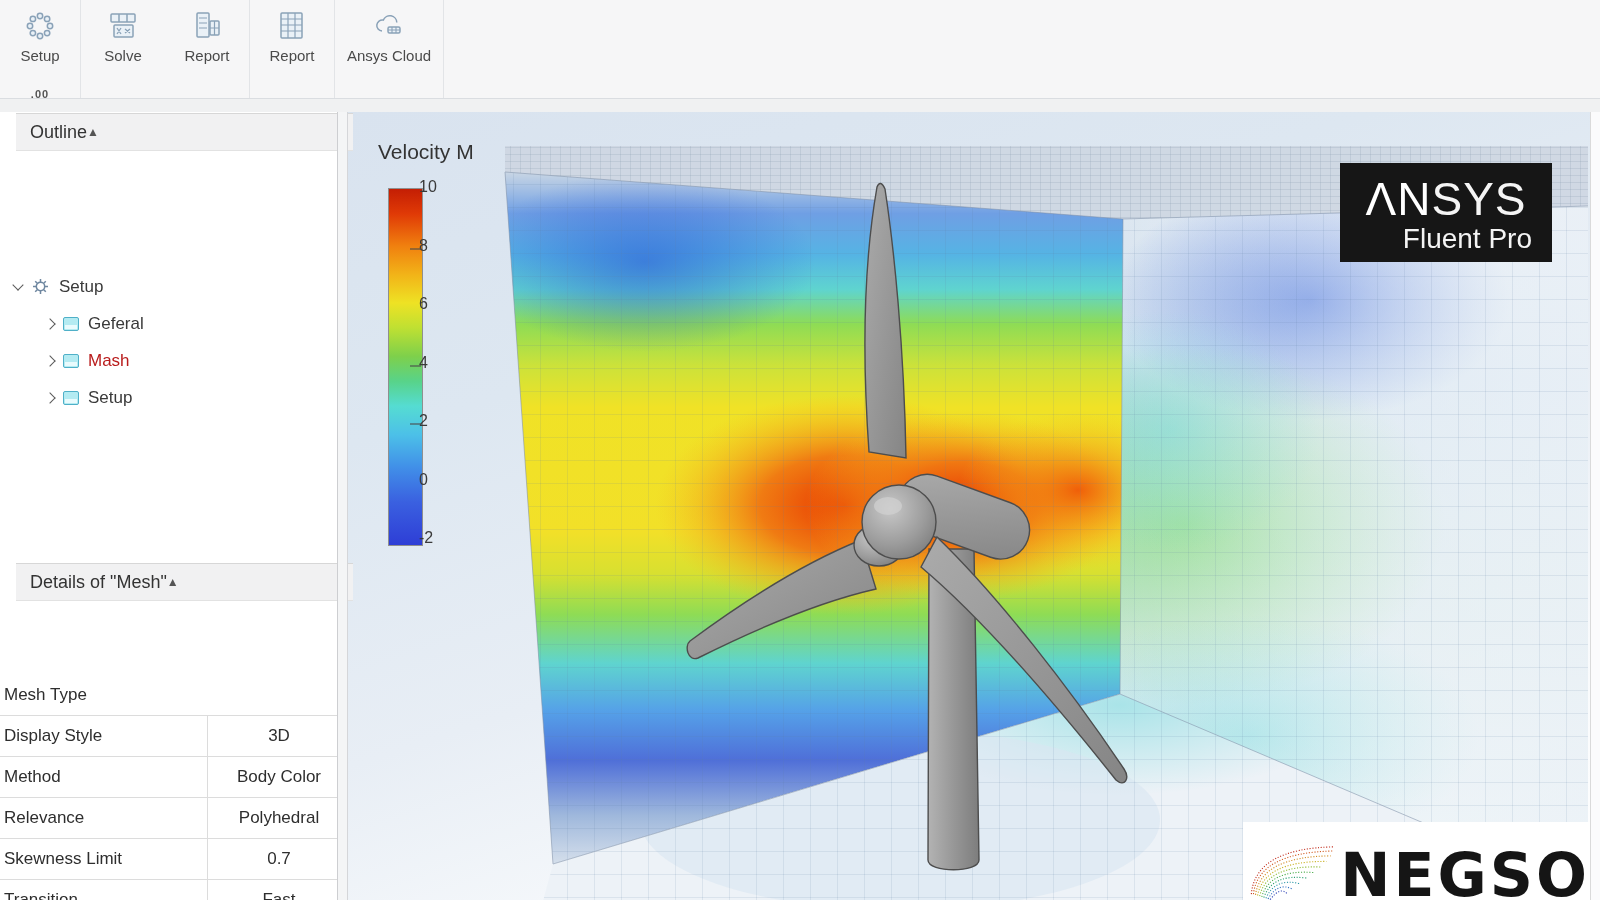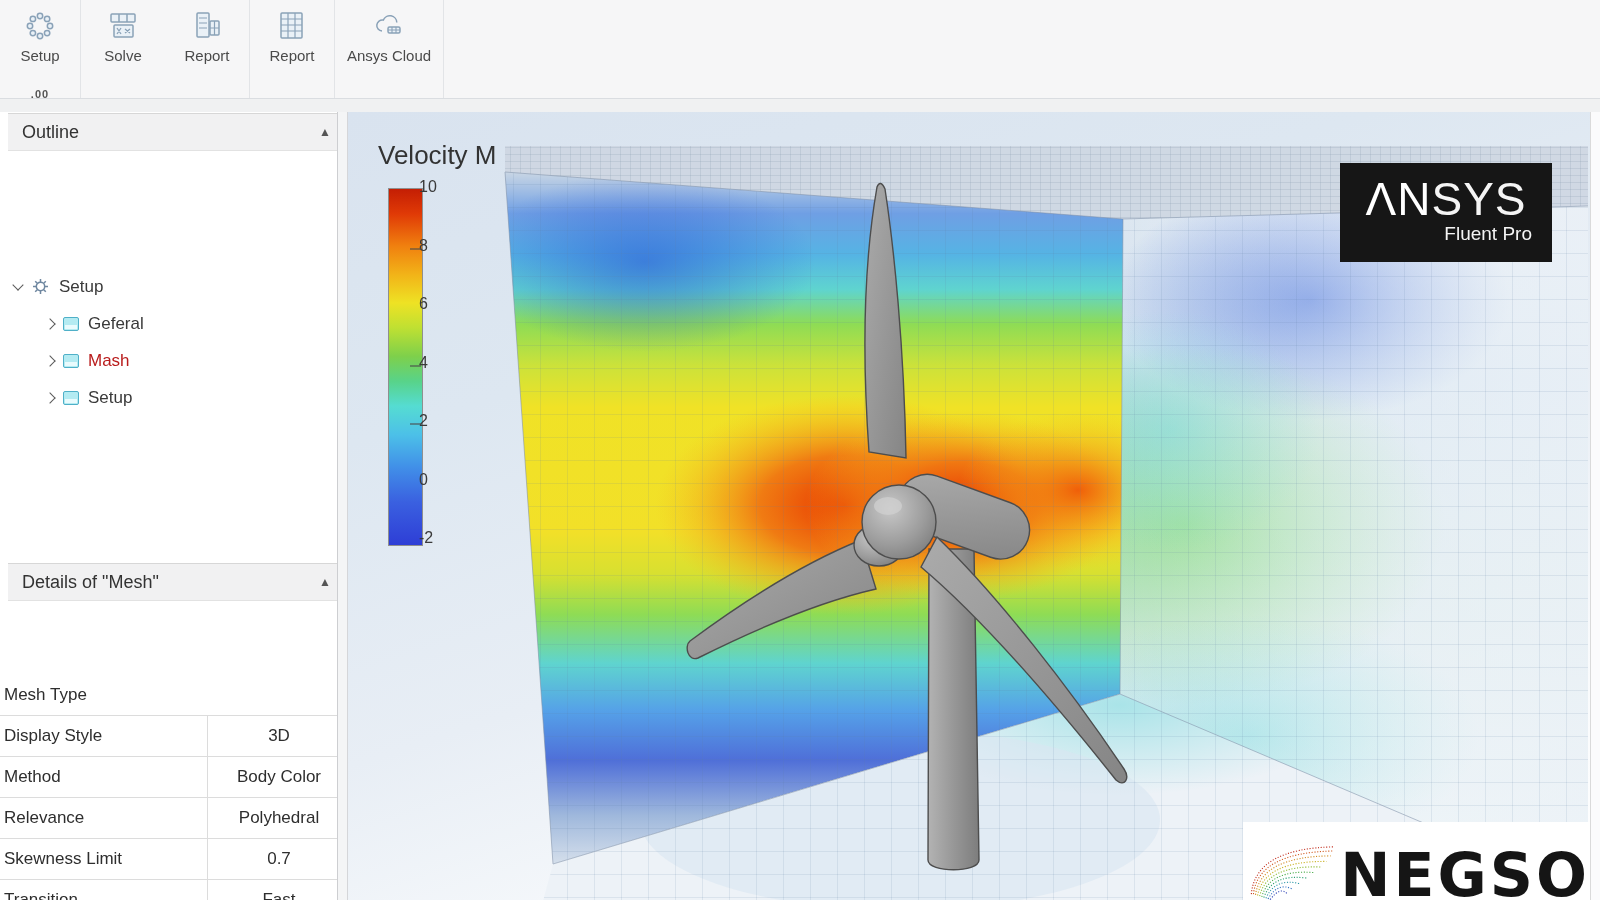--- a/index.html
+++ b/index.html
@@ -13,23 +13,23 @@
   .tb-icon{width:32px;height:32px;}
   .tb-partial{position:absolute;bottom:-2px;left:50%;transform:translateX(-50%);
     font-size:11px;color:#555;letter-spacing:1px;font-weight:bold;}
   
   .mid-strip{position:absolute;left:0;top:99px;width:1600px;height:13px;background:#f0f1f2;z-index:25;}
   
   .left-panel{position:absolute;left:0;top:112px;width:337px;height:788px;background:#fff;z-index:20;}
   .panel-border1{position:absolute;left:337px;top:112px;width:1px;height:788px;background:#cdced1;z-index:21;}
   .panel-gap{position:absolute;left:338px;top:112px;width:9px;height:788px;background:#f4f5f6;z-index:21;}
   .panel-border2{position:absolute;left:347px;top:112px;width:1px;height:788px;background:#d5d6d9;z-index:21;}
-  .sec-header{position:absolute;left:8px;width:337px;height:38px;background:#f1f1f2;
+  .sec-header{position:absolute;left:16px;width:337px;height:38px;background:#f1f1f2;
     border-top:1px solid #d7d7d7;border-bottom:1px solid #e2e2e2;display:flex;align-items:center;
-    justify-content:space-between;padding:0 14px;box-sizing:border-box;font-size:18px;color:#333;}
+    padding:0 14px;box-sizing:border-box;font-size:18px;color:#333;}
   .collapse-tri{font-size:12px;color:#555;}
   .tree{position:absolute;left:0;top:156px;width:337px;}
   .tree-row{height:37px;display:flex;align-items:center;gap:9px;color:#3a3a3a;font-size:17px;}
   .tree-row.muted .tree-label{color:#b91c1c;}
   .chev{display:inline-block;width:7px;height:7px;border:solid #5a5a5a;border-width:0 1.8px 1.8px 0;}
   .chev.down{transform:rotate(45deg);margin-top:-4px;}
   .chev.right{transform:rotate(-45deg);}
   .mod-icon{width:16px;height:14px;background:#b4ebf2;border:1.6px solid #4fb0c8;border-radius:2px;
     box-sizing:border-box;position:relative;}
   .mod-icon:after{content:"";position:absolute;left:1px;right:1px;bottom:1px;height:4px;background:#e9fbfd;}
@@ -39,34 +39,34 @@
     align-items:center;font-size:17px;color:#2e2e2e;}
   .d-row .cell{padding:10px 0 10px 4px;}
   .d-row .val{border-left:1px solid #dcdcdc;padding-left:13px;text-align:center;}
   .d-row.fullspan{grid-template-columns:1fr;}
   
   .viewport{position:absolute;left:348px;top:112px;width:1242px;height:788px;overflow:hidden;
     background:linear-gradient(162deg,#d9e3ef 0%,#dde7f1 28%,#e8eef5 55%,#f8fafc 78%,#ffffff 100%);}
   .vscroll{position:absolute;left:1590px;top:112px;width:10px;height:788px;background:#fbfbfc;
     border-left:1px solid #dadada;z-index:40;}
   .scene{position:absolute;left:0;top:0;z-index:1;}
-  .legend-title{position:absolute;left:30px;top:28px;font-size:26px;color:#333;z-index:10;}
+  .legend-title{position:absolute;left:30px;top:28px;font-size:21px;color:#333;z-index:10;}
   .cbar{position:absolute;left:40px;top:76px;width:33px;height:356px;z-index:10;
     border:1px solid #8f8f8f;box-sizing:content-box;
     background:linear-gradient(180deg,#c41e04 0%,#e03a06 7%,#f0800f 16%,#f2b318 24%,#eee224 32%,
       #bfe032 39%,#7ed04b 47%,#58d389 54%,#55dcd2 61%,#4cc0e8 69%,#4190e8 78%,#3a60e0 88%,#2e3ed6 100%);}
   .ctick{position:absolute;left:71px;width:50px;font-size:16px;color:#3a3a3a;z-index:10;}
   .cdash{position:absolute;left:62px;width:11px;height:2px;background:#4a4a4a;opacity:.55;z-index:11;}
   
   .ansys-logo{position:absolute;left:992px;top:51px;width:212px;height:99px;background:#161616;
     z-index:15;color:#fff;overflow:hidden;}
   .ansys-word{text-align:center;margin-top:13px;font-size:46px;line-height:46px;letter-spacing:1px;}
   .ansys-bold{font-weight:400;}
   .ansys-light{font-weight:400;opacity:.96;}
-  .ansys-sub{text-align:right;padding-right:20px;font-size:19px;margin-top:1px;color:#f4f4f4;}
+  .ansys-sub{text-align:right;padding-right:20px;font-size:28px;margin-top:1px;color:#f4f4f4;}
   
   .negso{position:absolute;left:895px;top:710px;width:347px;height:90px;background:#fff;z-index:15;
     display:flex;align-items:flex-start;}
   .negso-text{font-size:60px;font-weight:800;color:#151515;letter-spacing:3px;margin-top:18px;
     font-family:"DejaVu Sans",sans-serif;}
 </style>
 </head>
 <body>
 
 <div class="toolbar">

